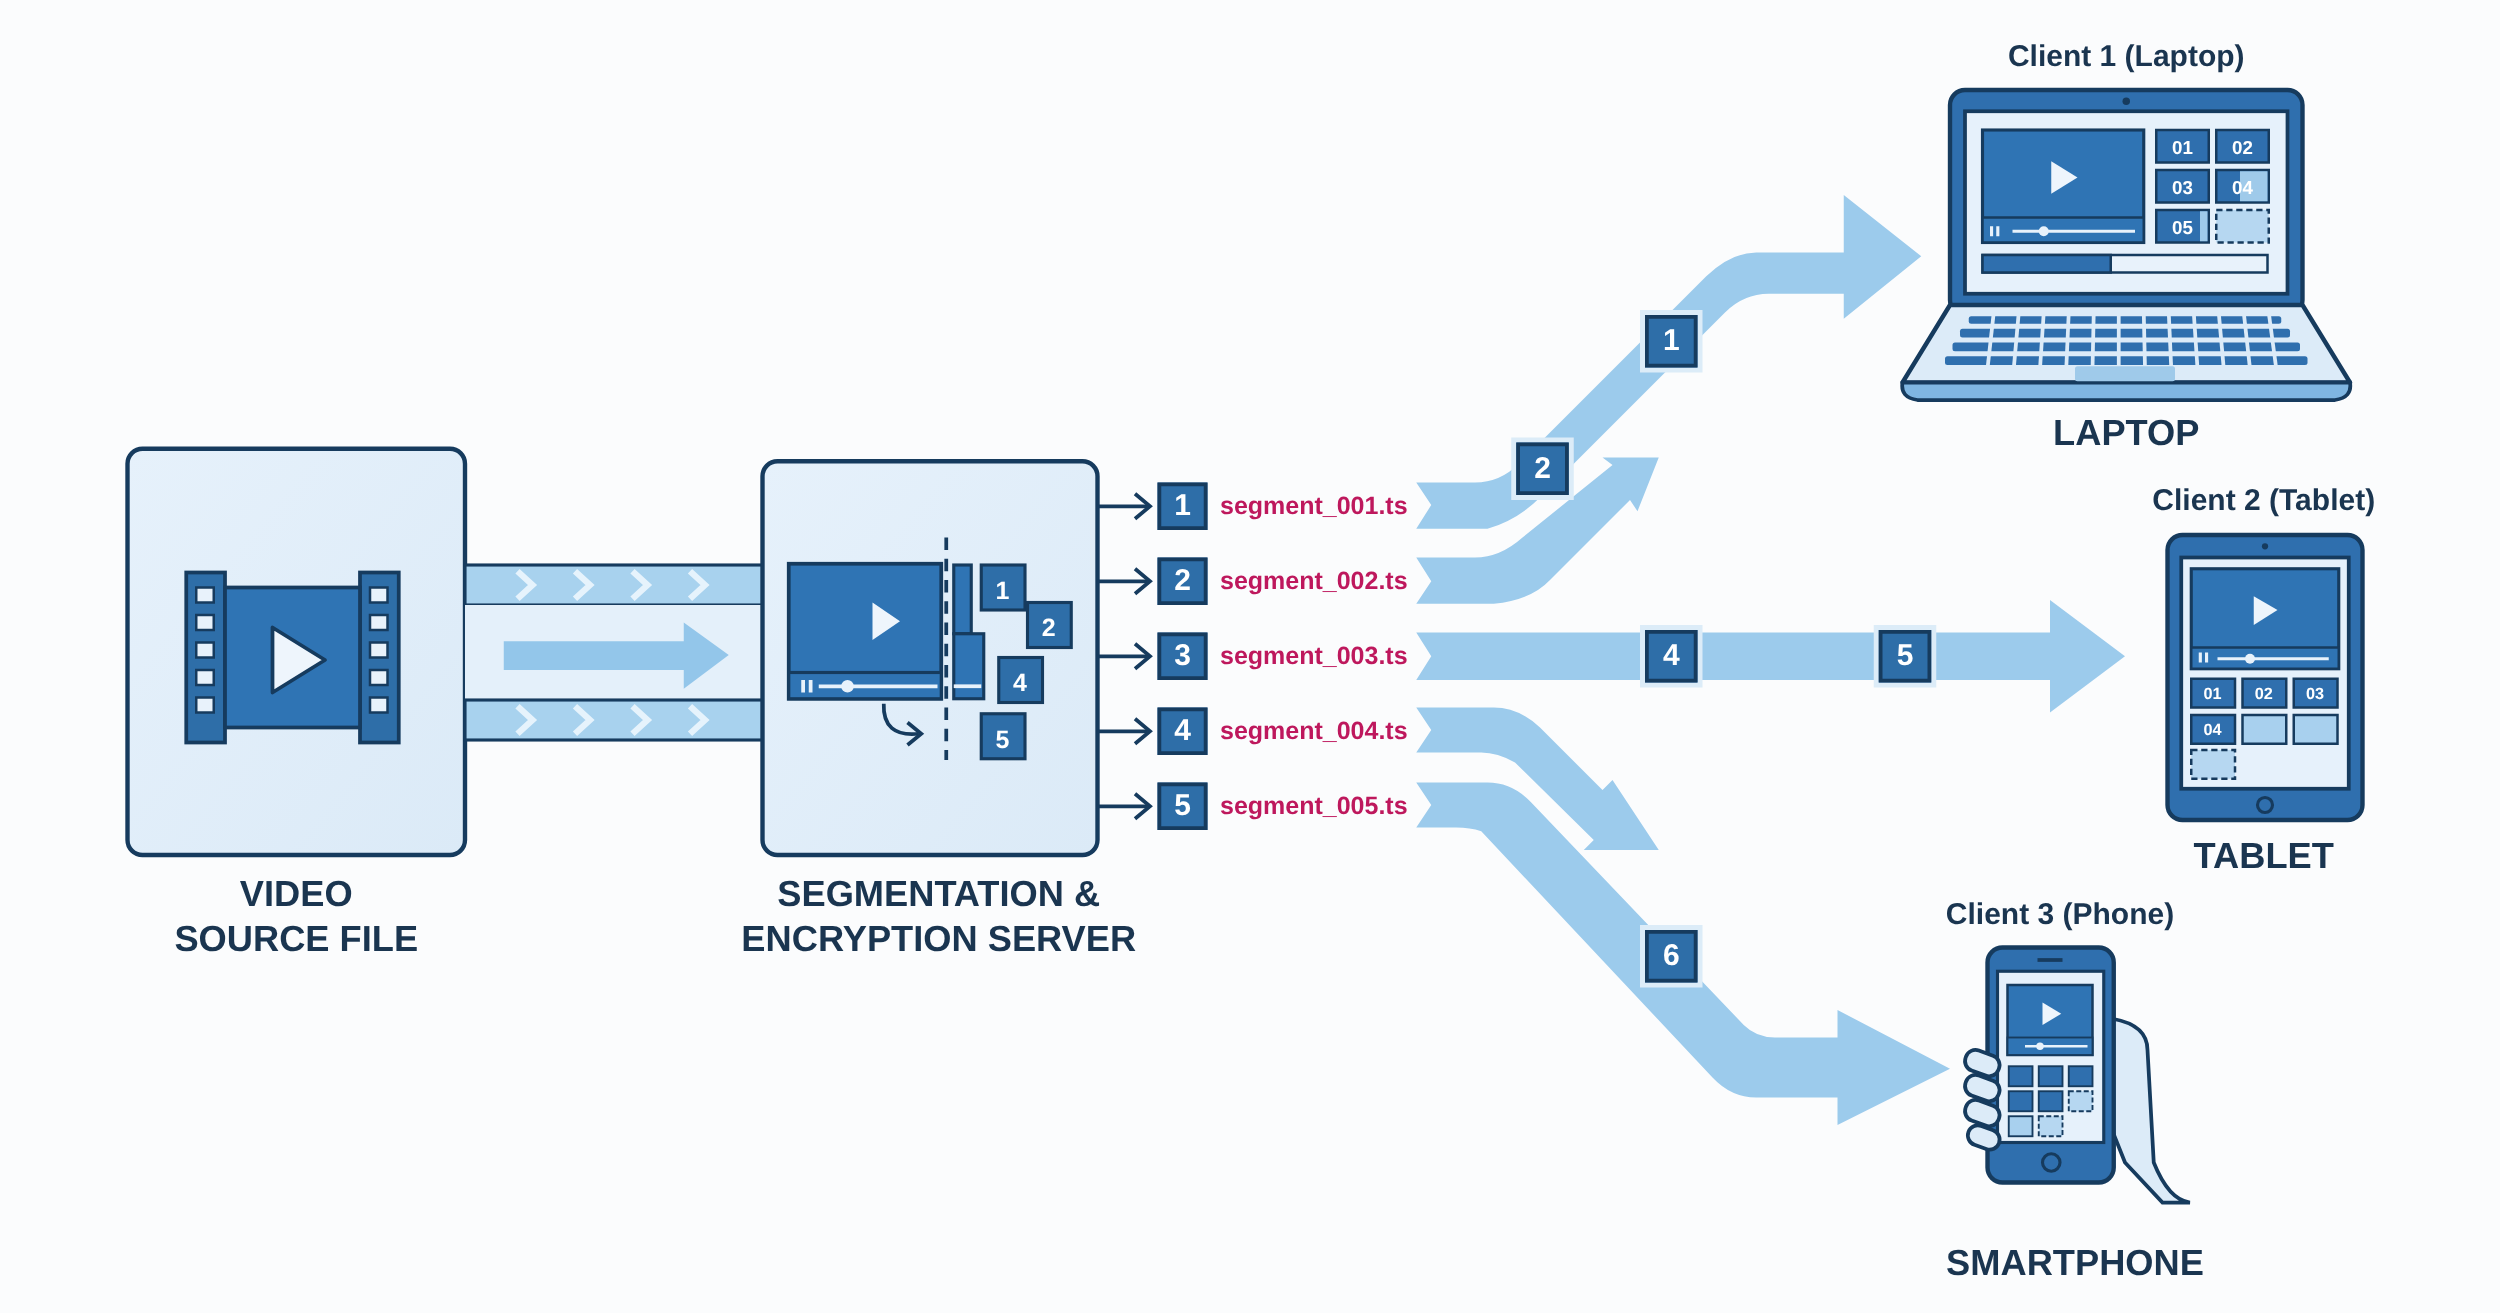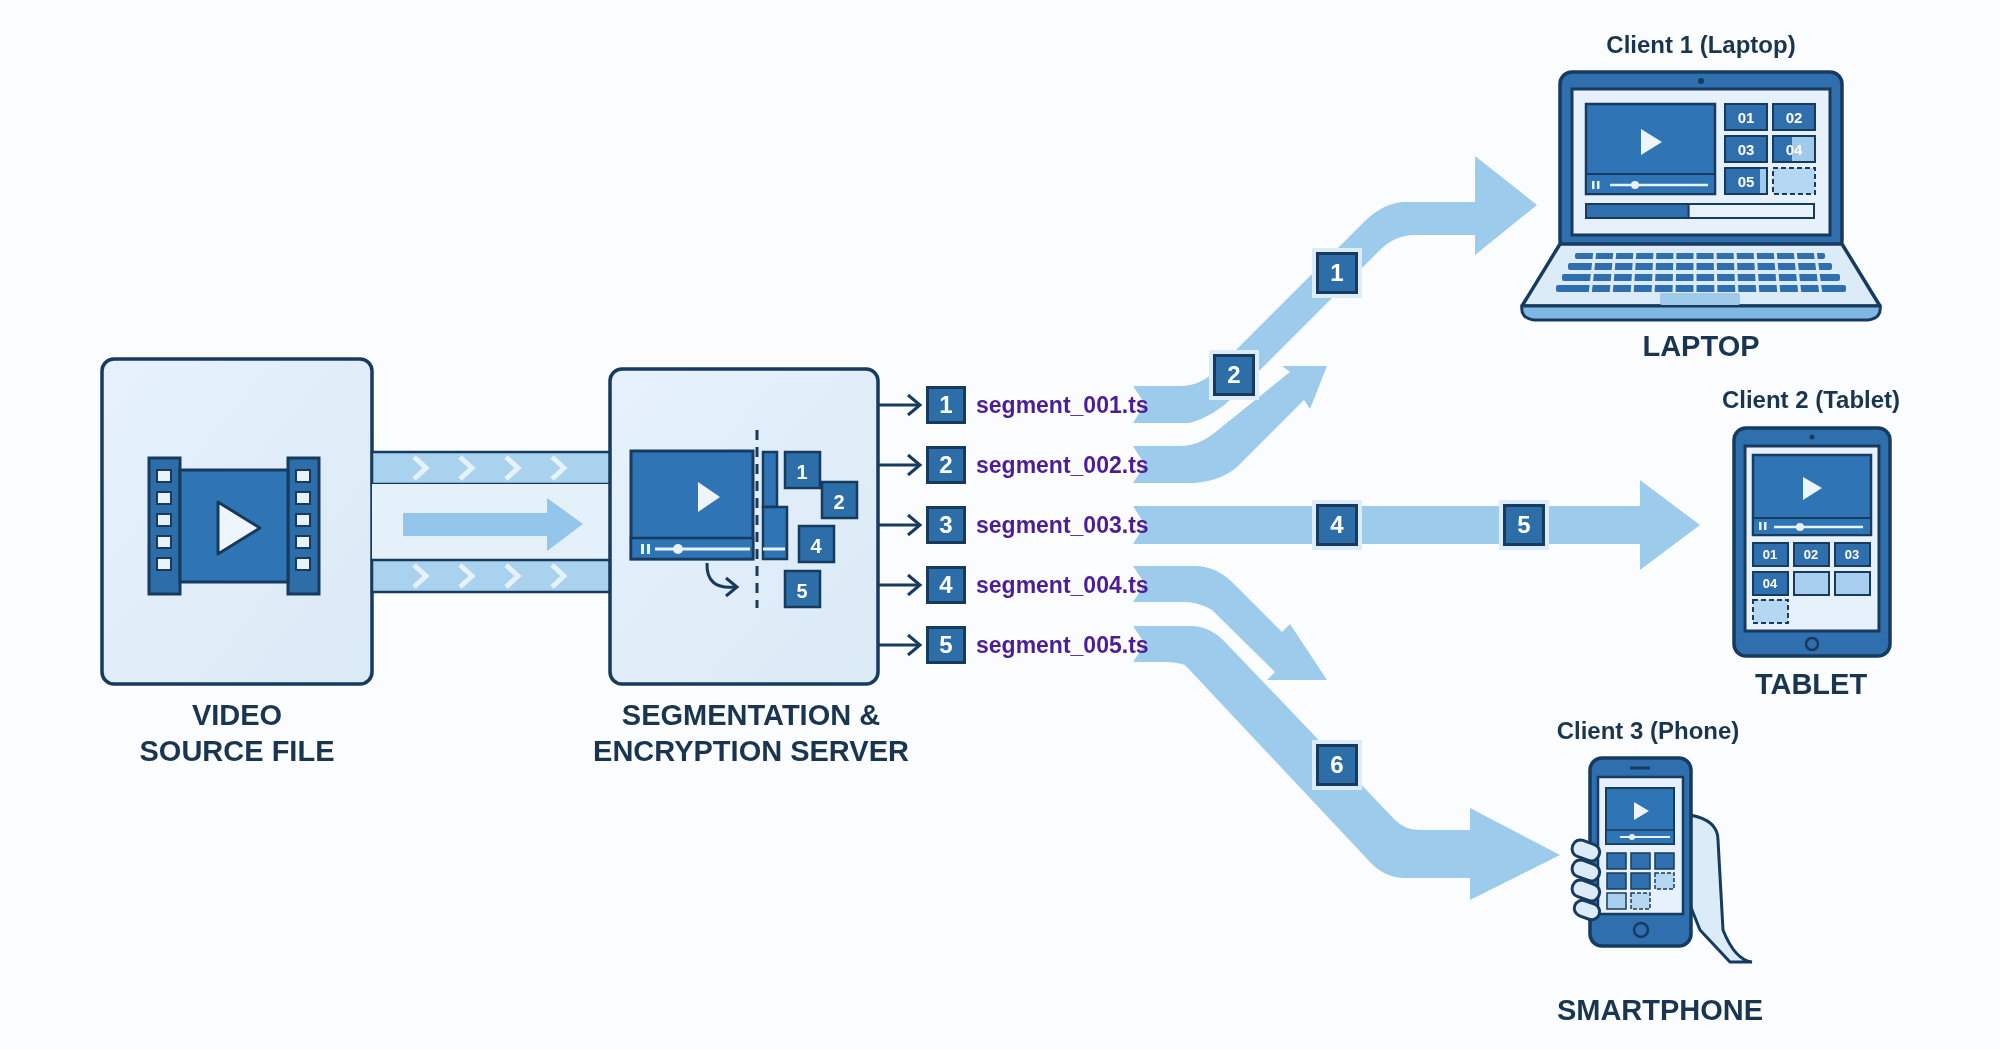--- a/index.html
+++ b/index.html
@@ -9,21 +9,21 @@
     font-family: "Liberation Sans", "DejaVu Sans", sans-serif;
     position: relative;
   }
   #stage { position: absolute; left: 0; top: 0; width: 2000px; height: 1050px; }
   .seg-row { position: absolute; height: 40px; display: flex; align-items: center; }
   .seg-badge {
     width: 40px; height: 38px; background: #2e6ea8; border: 3px solid #163b5e;
     color: #fff; font-size: 24px; font-weight: bold; display: flex; align-items: center;
     justify-content: center; box-sizing: border-box; margin-left: 6px;
   }
-  .seg-name { margin-left: 10px; font-size: 23px; font-weight: bold; color: #4c1d95; }
+  .seg-name { margin-left: 10px; font-size: 20px; font-weight: bold; color: #be185d; }
   .nbadge {
     position: absolute; width: 42px; height: 42px; background: #2e6ea8; border: 3px solid #163b5e;
     color: #fff; font-size: 24px; font-weight: bold; display: flex; align-items: center; justify-content: center;
     box-sizing: border-box; box-shadow: 0 0 0 4px #dcecf8;
   }
 </style>
 </head>
 <body>
 
 <div id="stage">

